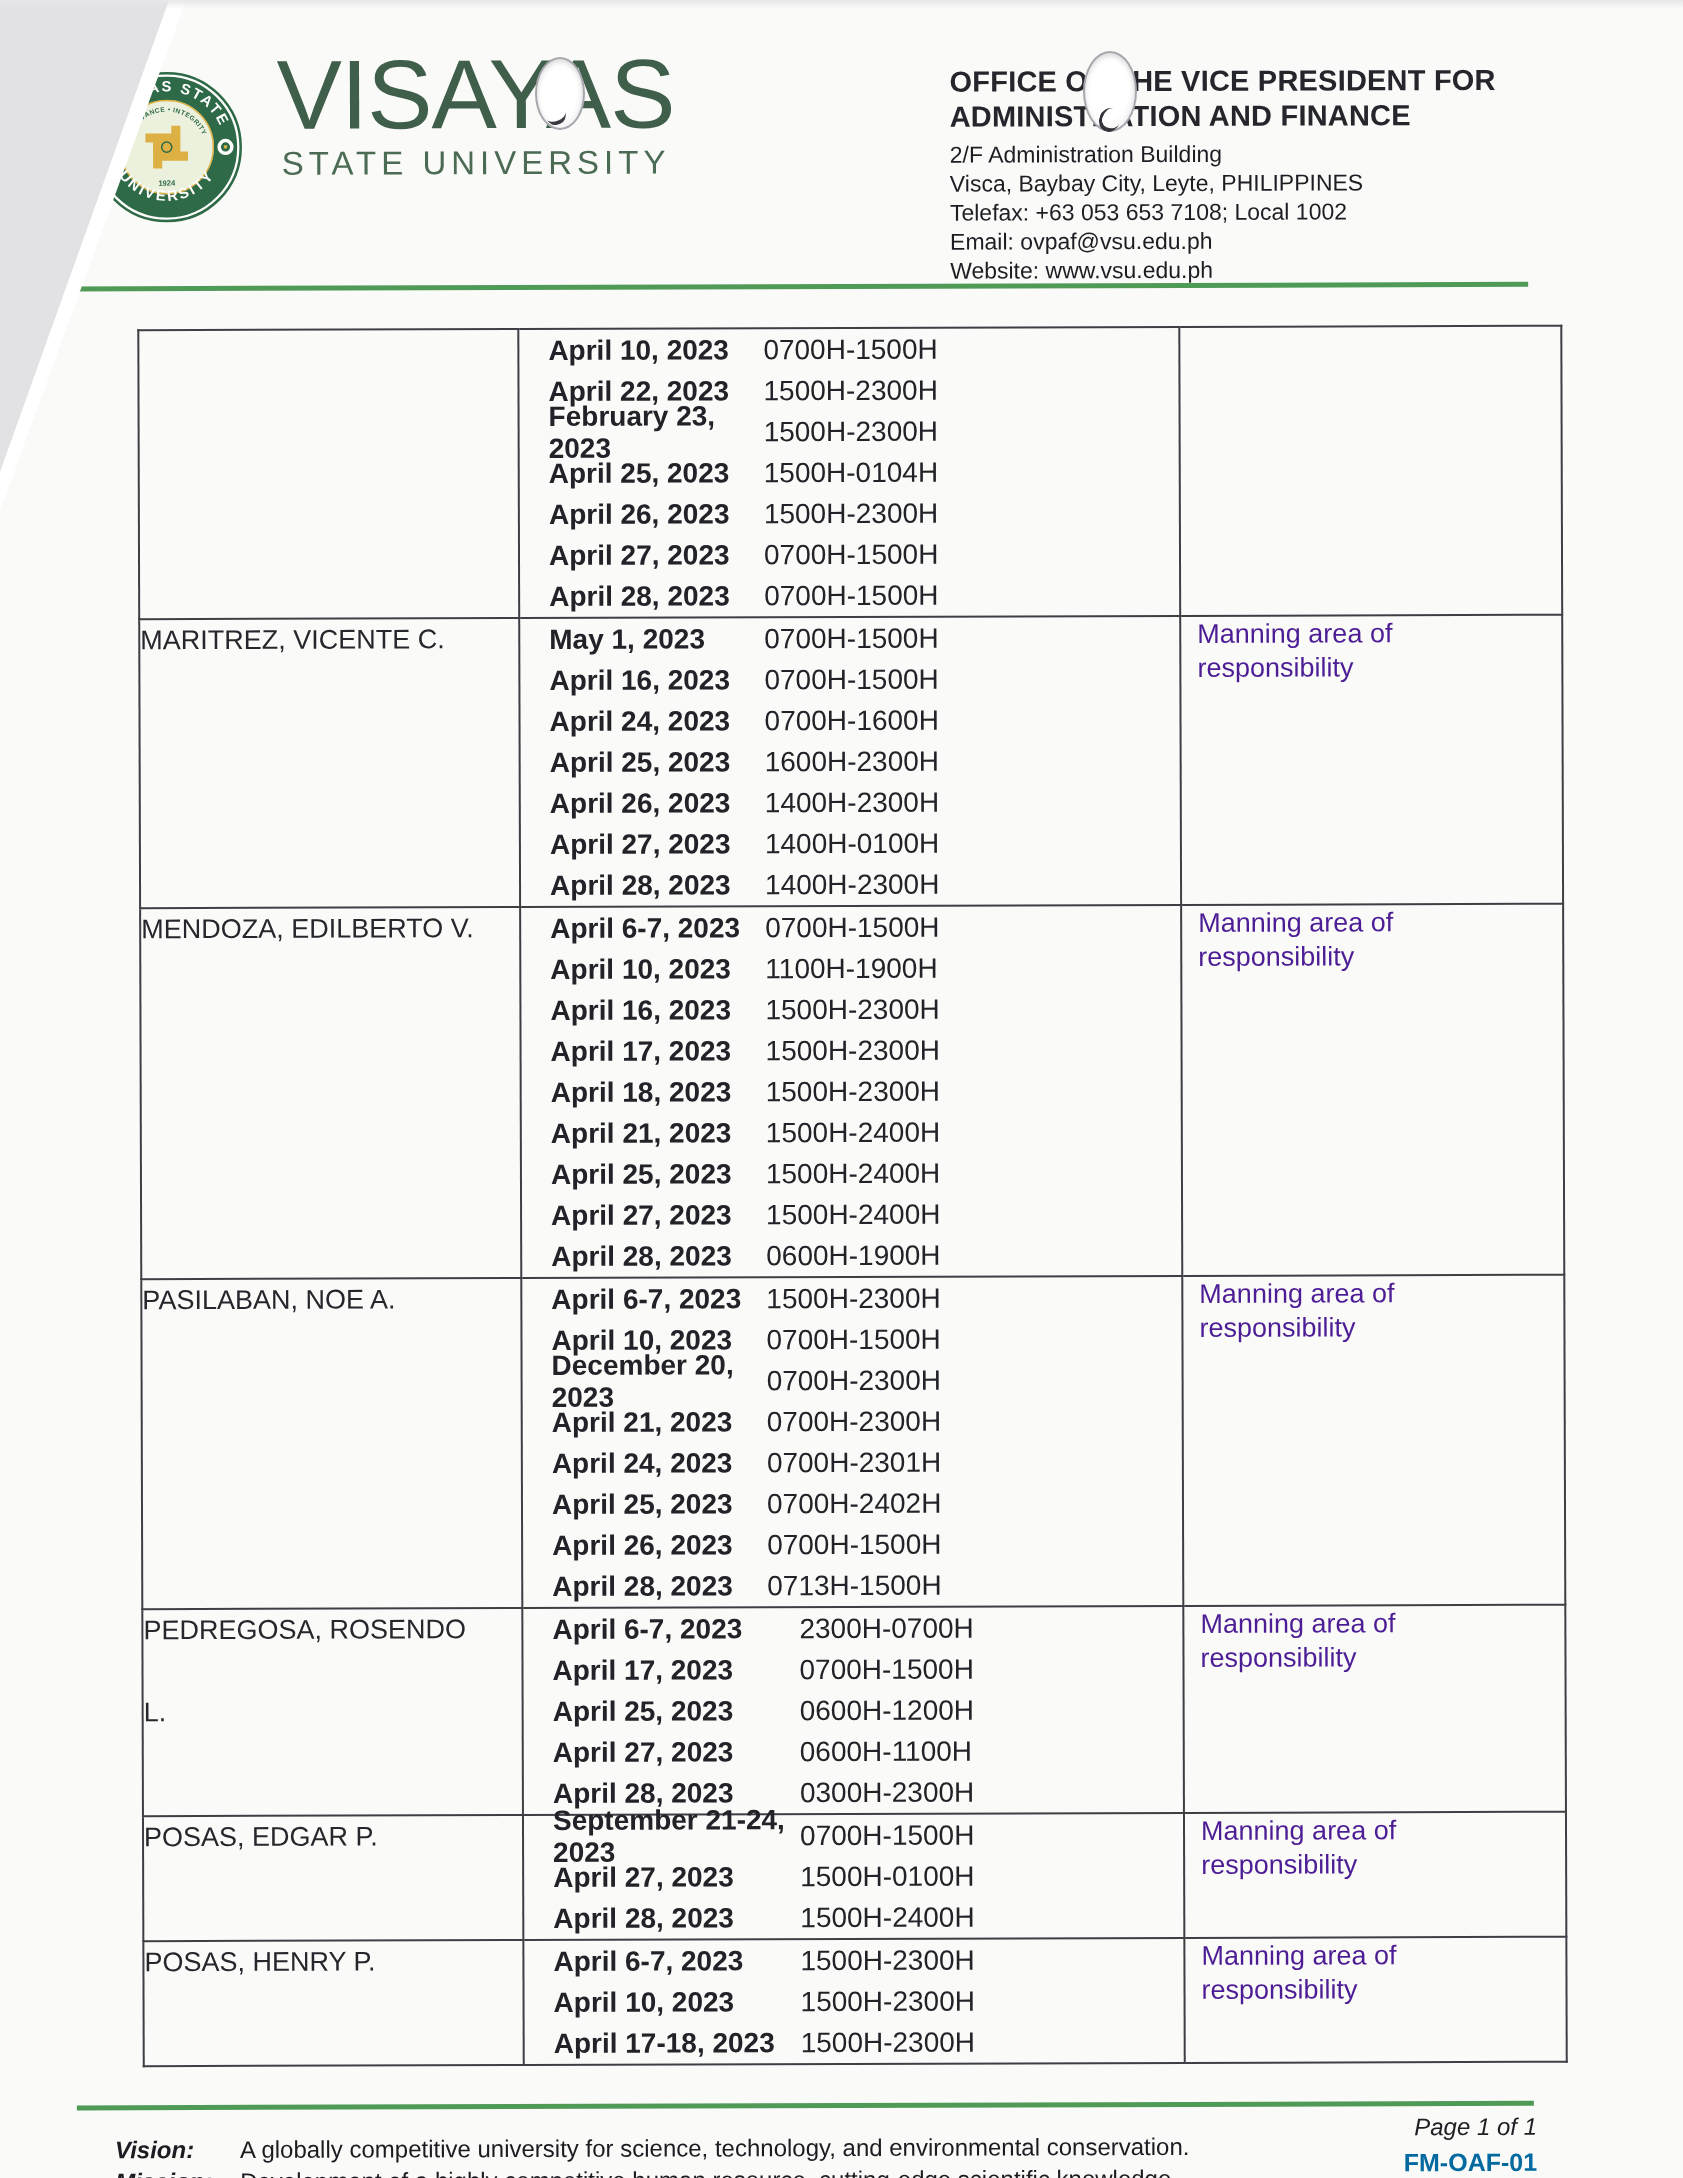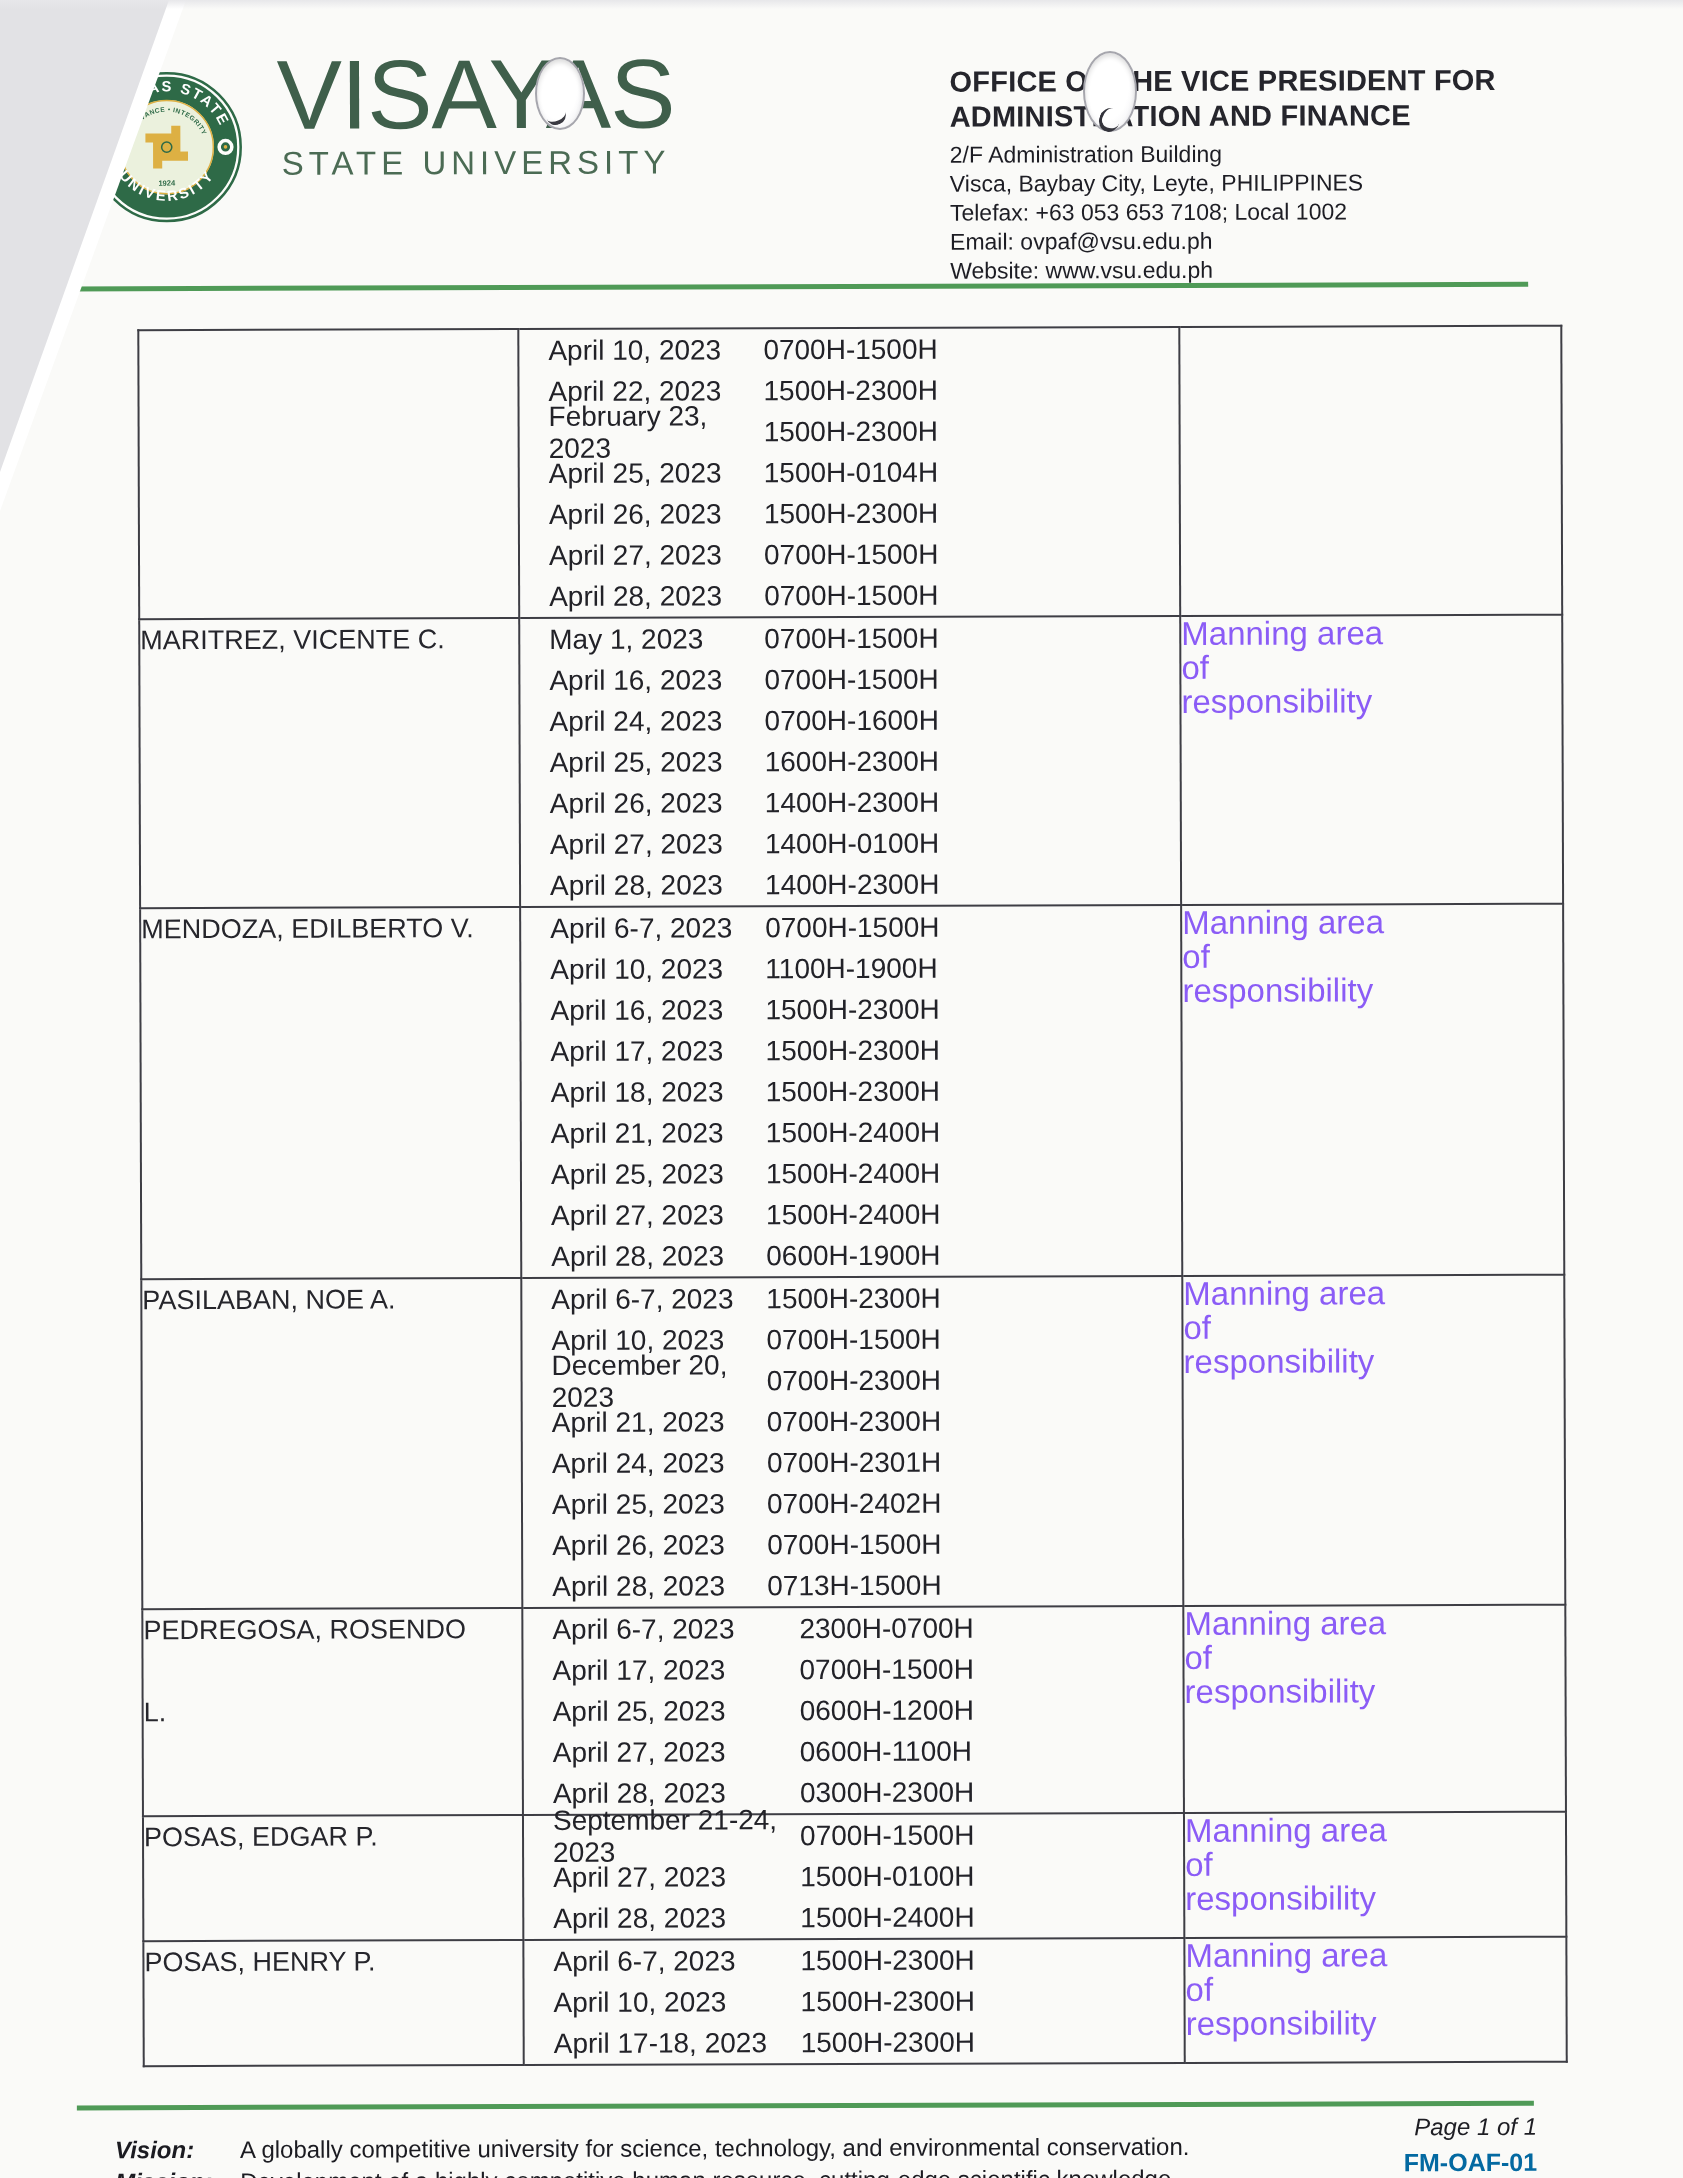--- a/index.html
+++ b/index.html
@@ -40,24 +40,24 @@
   .rule{position:absolute;height:5px;background:#4f9a57;}
   .rule-top{left:73px;top:284px;width:1457px;}
   .rule-bottom{left:73px;top:2103px;width:1457px;}
 
   
   table.sched{position:absolute;left:139px;top:327px;width:1424px;border-collapse:collapse;table-layout:fixed;}
   table.sched td{border:2px solid #3e3e45;vertical-align:top;padding:0;}
   td.name-cell{padding:5px 8px 0 17px;font-size:27px;line-height:41px;color:#26262c;white-space:pre-line;}
   td.sched-cell{padding:3px 0 4px 0;}
   .srow{height:41px;display:flex;align-items:center;padding-left:29px;font-size:28px;color:#222228;}
-  .srow .date{width:215px;flex:none;}
+  .srow .date{width:215px;flex:none;font-weight:bold;}
   tr.wide .srow .date{width:247px;}
   td.rem-cell{vertical-align:middle;}
-  .remark{width:226px;padding-left:0;font-size:33px;line-height:34px;color:#8b5cf6;}
+  .remark{width:226px;padding-left:16px;font-size:27px;line-height:34px;color:#4c1d95;}
 
   
   .page-num{position:absolute;right:150px;top:2115px;font-size:24px;font-style:italic;color:#1e1e24;text-align:right;}
   .form-code{position:absolute;right:150px;top:2150px;font-size:25px;font-weight:bold;color:#0369a1;}
   .foot-row{position:absolute;left:111px;display:flex;font-size:24px;color:#1b1b21;}
   .foot-row .lbl{font-weight:bold;width:125px;flex:none;font-style:italic;}
   .foot-row .val{width:1089px;}
   .vision-row{top:2134px;}
   .mission-row{top:2166px;}
 </style>

